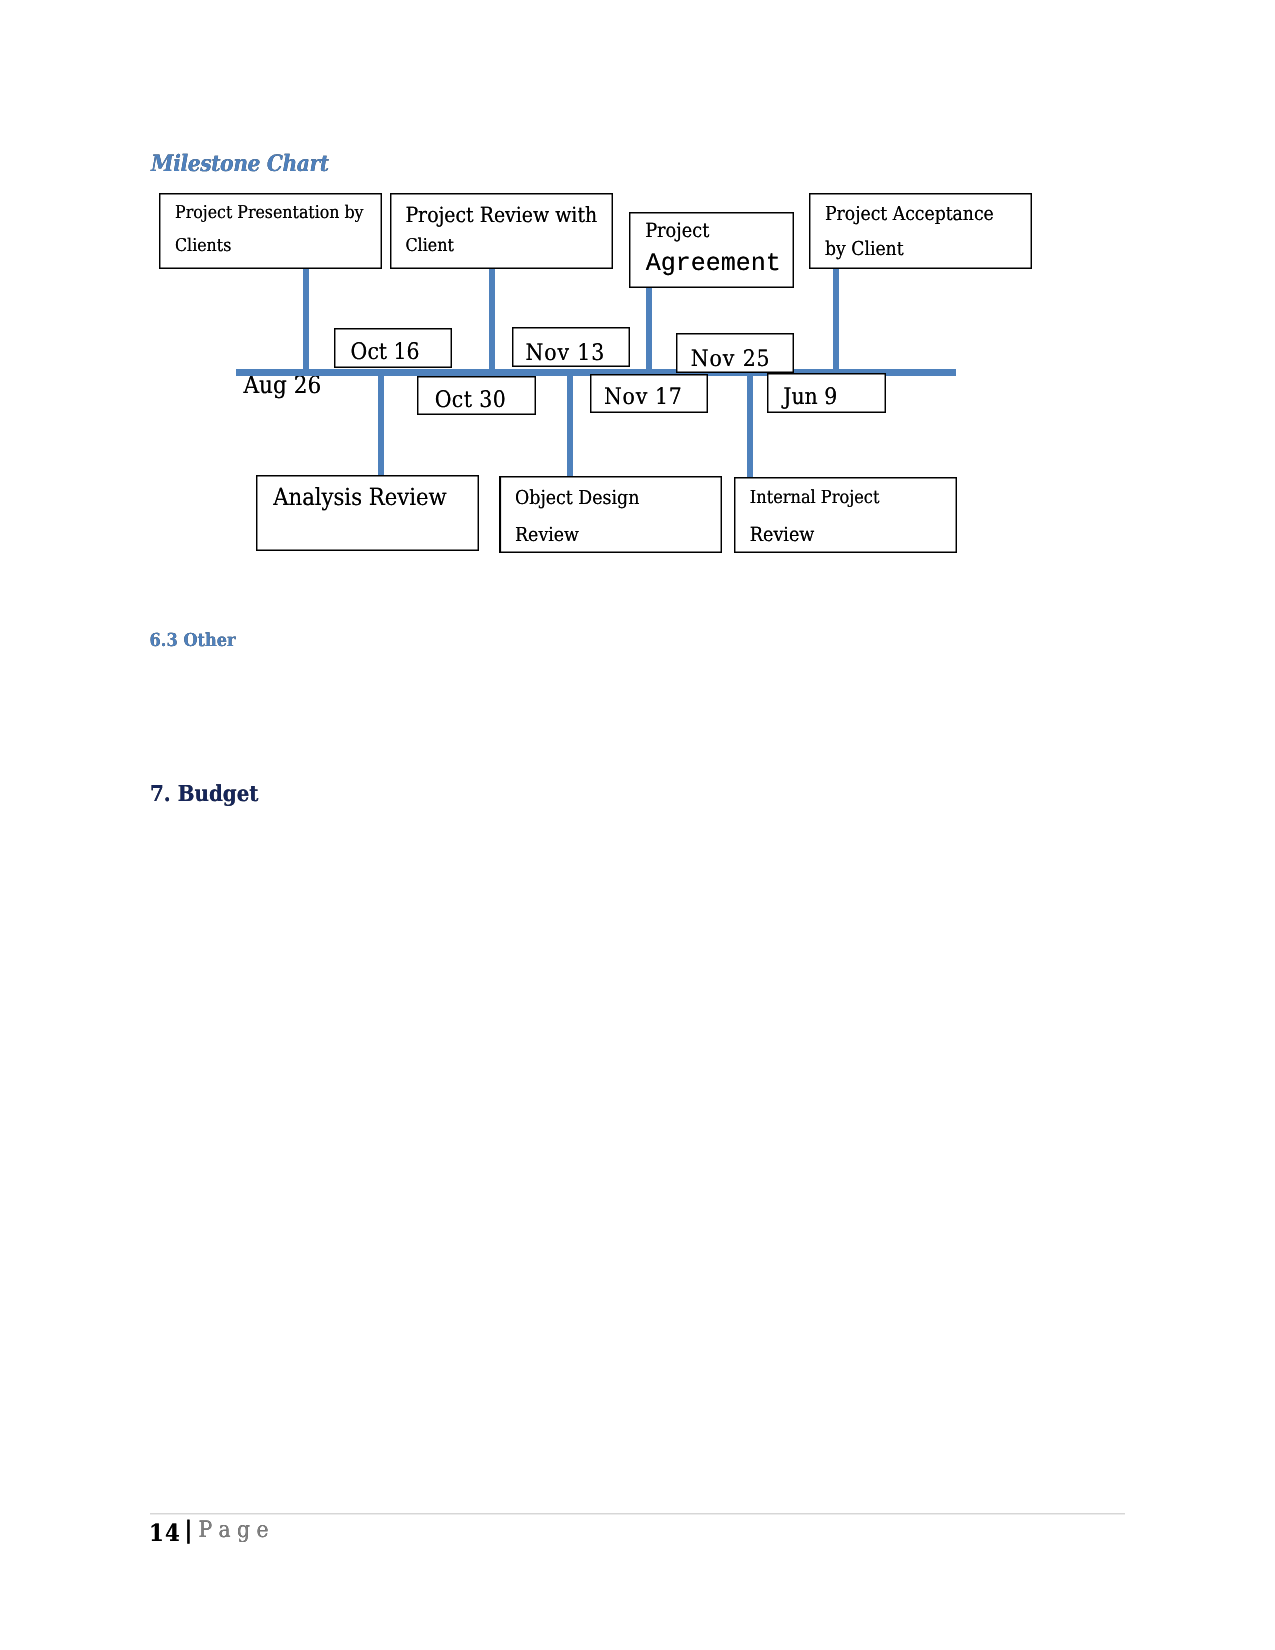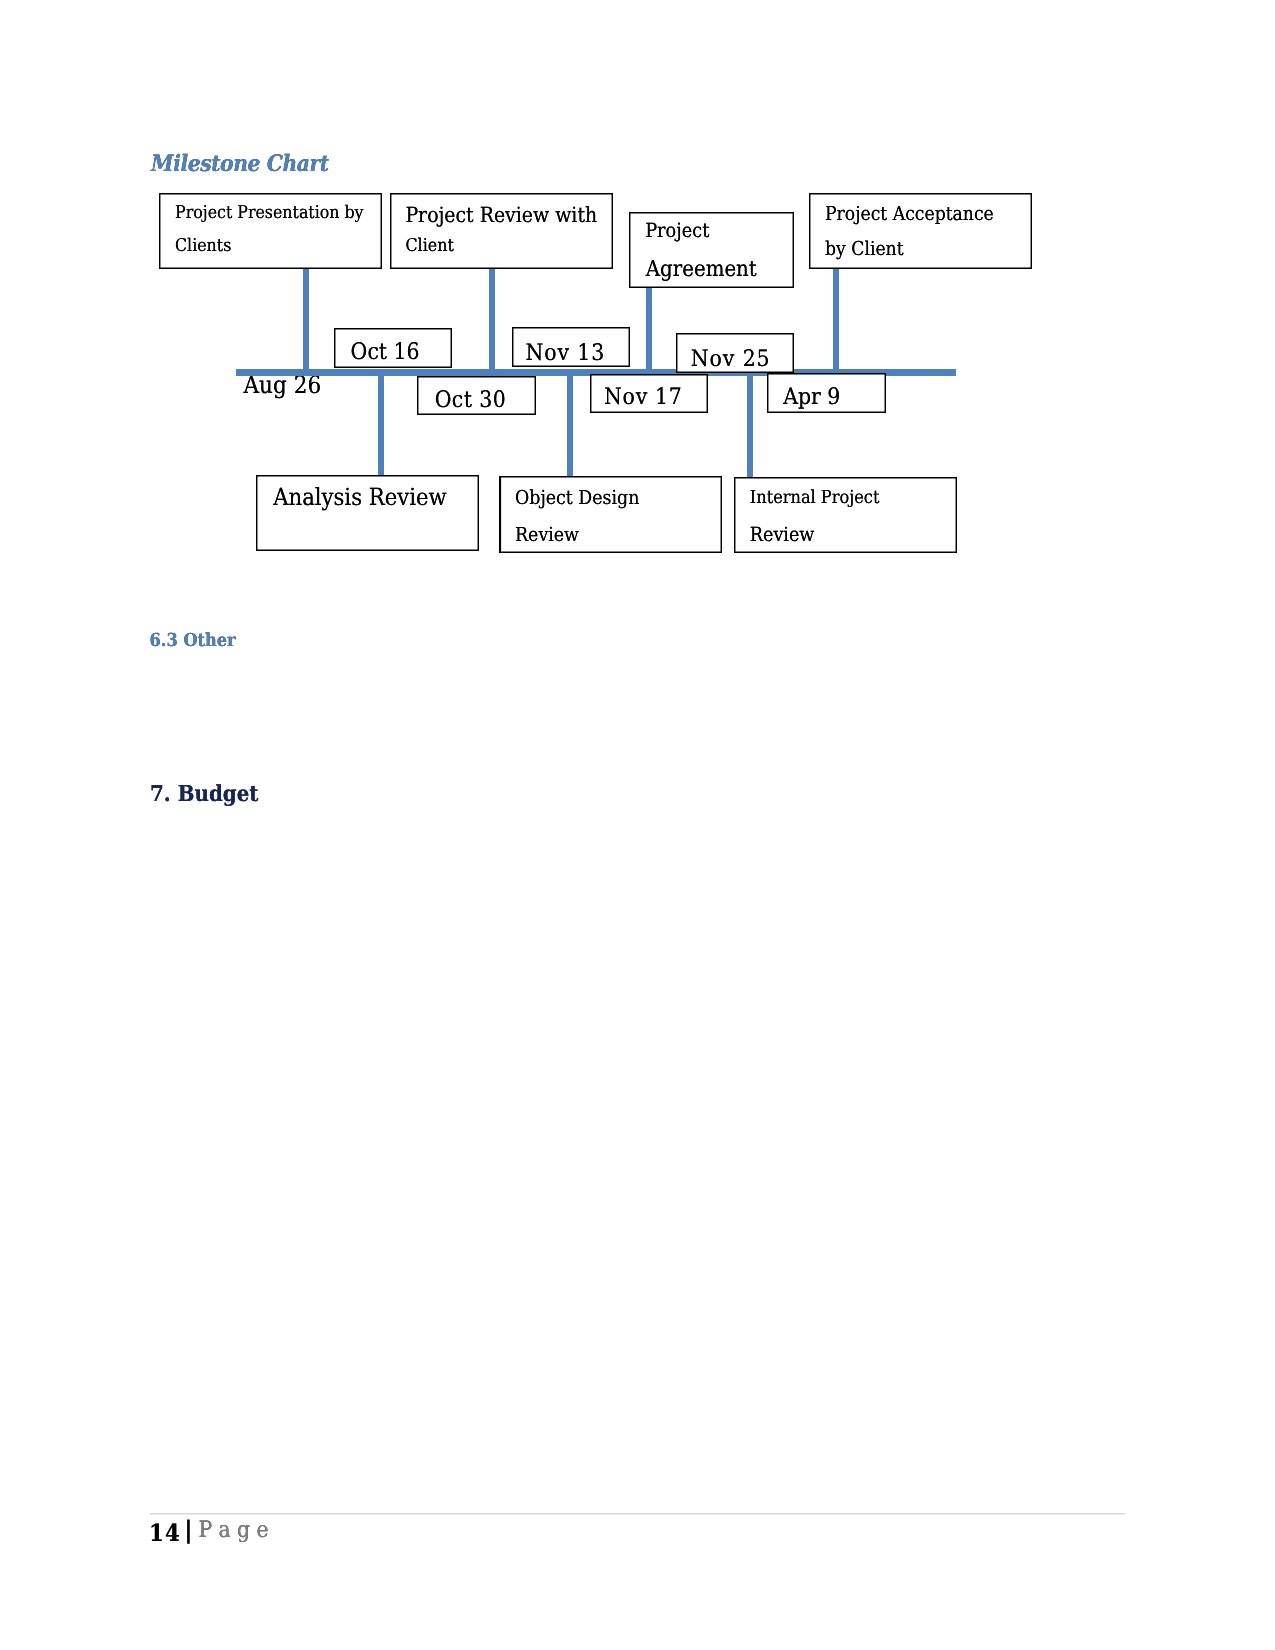--- a/index.html
+++ b/index.html
@@ -53,21 +53,21 @@
     <div class="nbox" style="left:158.9px;top:192.7px;width:223.3px;height:76.3px;"></div>
     <div class="btxt" style="left:175.0px;top:205.1px;font-size:17.6px;">Project Presentation by</div>
     <div class="btxt" style="left:175.0px;top:237.8px;font-size:17.6px;">Clients</div>
 
     <div class="nbox" style="left:389.9px;top:192.8px;width:223.3px;height:76.2px;"></div>
     <div class="btxt" style="left:405.4px;top:204.9px;font-size:21px;">Project Review with</div>
     <div class="btxt" style="left:405.4px;top:237.6px;font-size:17.7px;">Client</div>
 
     <div class="nbox" style="left:628.9px;top:211.8px;width:165.3px;height:76.2px;"></div>
     <div class="btxt" style="left:645.2px;top:220.8px;font-size:19.7px;">Project</div>
-    <div class="btxt" style="left:645.8px;top:259px;font-size:22px;">Agreement</div>
+    <div class="btxt" style="left:645.8px;top:251px;font-size:25px;font-family:Liberation Mono, monospace;">Agreement</div>
 
     <div class="nbox" style="left:808.9px;top:192.8px;width:223.3px;height:76.2px;"></div>
     <div class="btxt" style="left:825.0px;top:204.1px;font-size:19.15px;">Project Acceptance</div>
     <div class="btxt" style="left:825.0px;top:239.1px;font-size:19.15px;">by Client</div>
 
     <div class="nbox" style="left:333.9px;top:327.8px;width:118.3px;height:40.2px;"></div>
     <div class="btxt" style="left:350.6px;top:341.4px;font-size:22.75px;">Oct 16</div>
 
     <div class="nbox" style="left:417.3px;top:375.6px;width:118.5px;height:39.2px;"></div>
     <div class="btxt" style="left:434.7px;top:389.0px;font-size:22.75px;letter-spacing:0.4px;text-align:center;">Oct 30</div>
@@ -75,21 +75,21 @@
     <div class="nbox" style="left:511.5px;top:327.4px;width:118.6px;height:40.0px;"></div>
     <div class="btxt" style="left:525.6px;top:342.1px;font-size:22.75px;letter-spacing:0.85px;">Nov 13</div>
 
     <div class="nbox" style="left:589.8px;top:374.1px;width:118.6px;height:38.8px;"></div>
     <div class="btxt" style="left:604.0px;top:386.1px;font-size:22.75px;letter-spacing:0.7px;">Nov 17</div>
 
     <div class="nbox" style="left:675.9px;top:333.1px;width:118.4px;height:39.8px;"></div>
     <div class="btxt" style="left:690.8px;top:347.5px;font-size:22.75px;letter-spacing:0.9px;">Nov 25</div>
 
     <div class="nbox" style="left:767.2px;top:373.2px;width:119.2px;height:39.6px;"></div>
-    <div class="btxt" style="left:783.2px;top:386.1px;font-size:22.75px;">Apr 9</div>
+    <div class="btxt" style="left:783.2px;top:386.1px;font-size:22.75px;">Jun 9</div>
 
     <div class="nbox" style="left:255.9px;top:474.8px;width:223.0px;height:76.0px;"></div>
     <div class="btxt" style="left:273.2px;top:486.1px;font-size:23.55px;">Analysis Review</div>
 
     <div class="nbox" style="left:498.8px;top:476.2px;width:223.2px;height:76.9px;box-shadow:inset 0 0 0 1.45px #000, inset 2.1px 0 0 0 #000;"></div>
     <div class="btxt" style="left:515.0px;top:488.1px;font-size:19.33px;">Object Design</div>
     <div class="btxt" style="left:515.0px;top:524.6px;font-size:19.33px;">Review</div>
 
     <div class="nbox" style="left:734.0px;top:476.6px;width:222.9px;height:76.2px;"></div>
     <div class="btxt" style="left:749.8px;top:488.9px;font-size:18px;">Internal Project</div>

